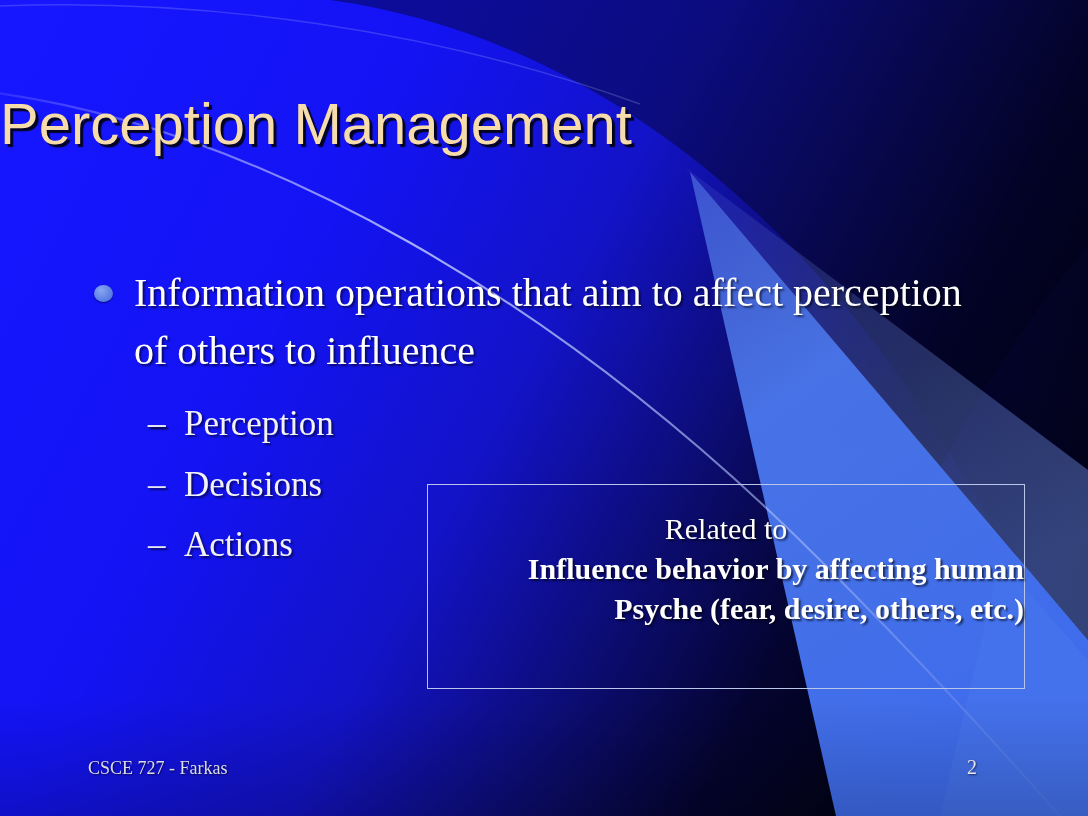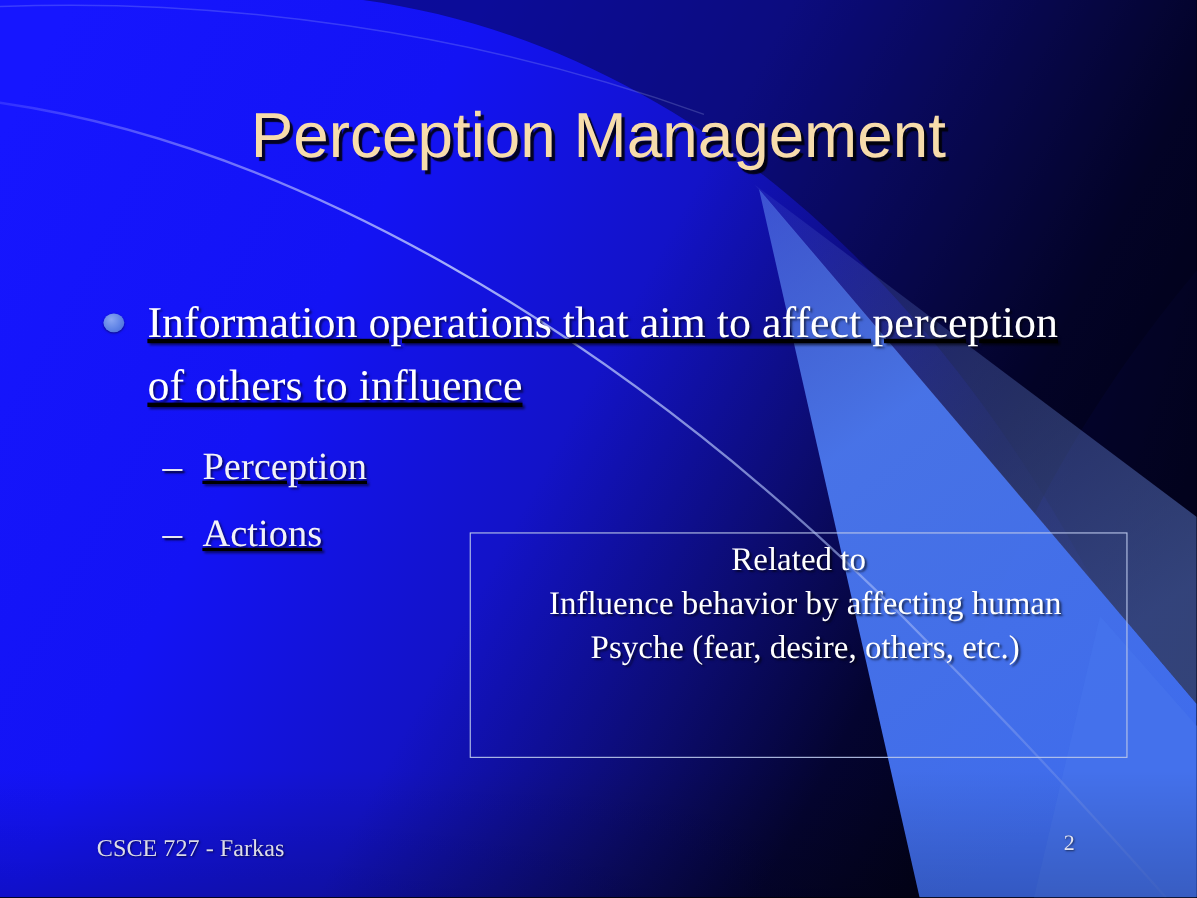--- a/index.html
+++ b/index.html
@@ -28,38 +28,36 @@
     height: 816px;
     display: block;
   }
 
   
   #title {
     position: absolute;
     left: 0;
     top: 94px;
     width: 1088px;
-    text-align: center;
     font-family: "Liberation Sans", "DejaVu Sans", sans-serif;
     font-size: 58px;
     line-height: 1.04;
     font-weight: 400;
     color: #f7dcab;
     letter-spacing: 0px;
     text-shadow: 3px 3px 1px rgba(0,0,0,0.85);
     white-space: nowrap;
   }
 
   
   #body-block {
     position: absolute;
     left: 86px;
     top: 264px;
     width: 900px;
-    text-decoration: underline;
   }
 
   .lvl1 {
     position: relative;
     padding-left: 48px;
     font-size: 40px;
     line-height: 1.45;
     color: #ffffff;
     text-shadow: 2px 2px 2px rgba(0,0,0,0.55);
   }
@@ -101,46 +99,47 @@
   
   #callout {
     position: absolute;
     left: 427px;
     top: 484px;
     width: 598px;
     height: 205px;
     border: 1.6px solid #b9c6ea;
     box-sizing: border-box;
     text-align: center;
-    padding-top: 4px;
+    padding-top: 24px;
   }
   .co-line {
     font-size: 30px;
     line-height: 1.33;
     color: #ffffff;
     text-shadow: 2px 2px 2px rgba(0,0,0,0.6);
     white-space: nowrap;
   }
   .co-line.accent {
     font-size: 33px;
     line-height: 1.42;
     color: #eda540;
     text-shadow: 2px 2px 2px rgba(0,0,0,0.75);
   }
   .co-line.left {
-    text-align: center;
+    text-align: right;
     padding-left: 12px;
+    font-weight: bold;
   }
 
   
   #footer-text {
     position: absolute;
     left: 88px;
     top: 758px;
-    font-size: 22px;
+    font-size: 18px;
     color: #dcdce8;
     text-shadow: 1px 1px 2px rgba(0,0,0,0.6);
   }
   #page-number {
     position: absolute;
     left: 952px;
     top: 756px;
     width: 40px;
     text-align: center;
     font-size: 20px;
@@ -227,20 +226,21 @@
     <ul id="sub-list">
       <li class="lvl2">
         <span class="lvl2-marker">–</span>
       </li>
       <li class="lvl2">
         <span class="lvl2-marker">–</span>
         <span>Perception</span>
       </li>
       <li class="lvl2">
         <span class="lvl2-marker">–</span>
+        <span>Decisions</span>
       </li>
       <li class="lvl2">
         <span class="lvl2-marker">–</span>
         <span>Actions</span>
       </li>
     </ul>
   </div>
 
   <div id="callout">
     <div class="co-line">Related to</div>

